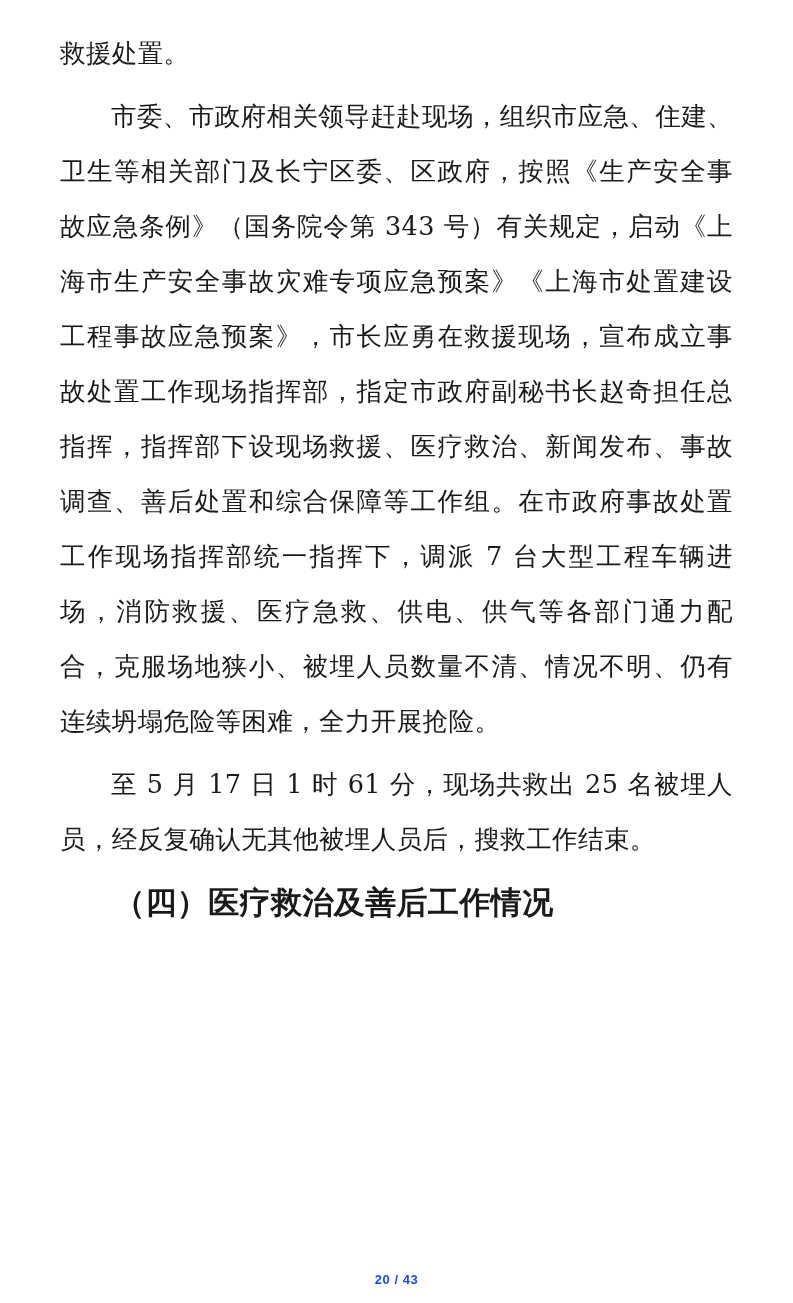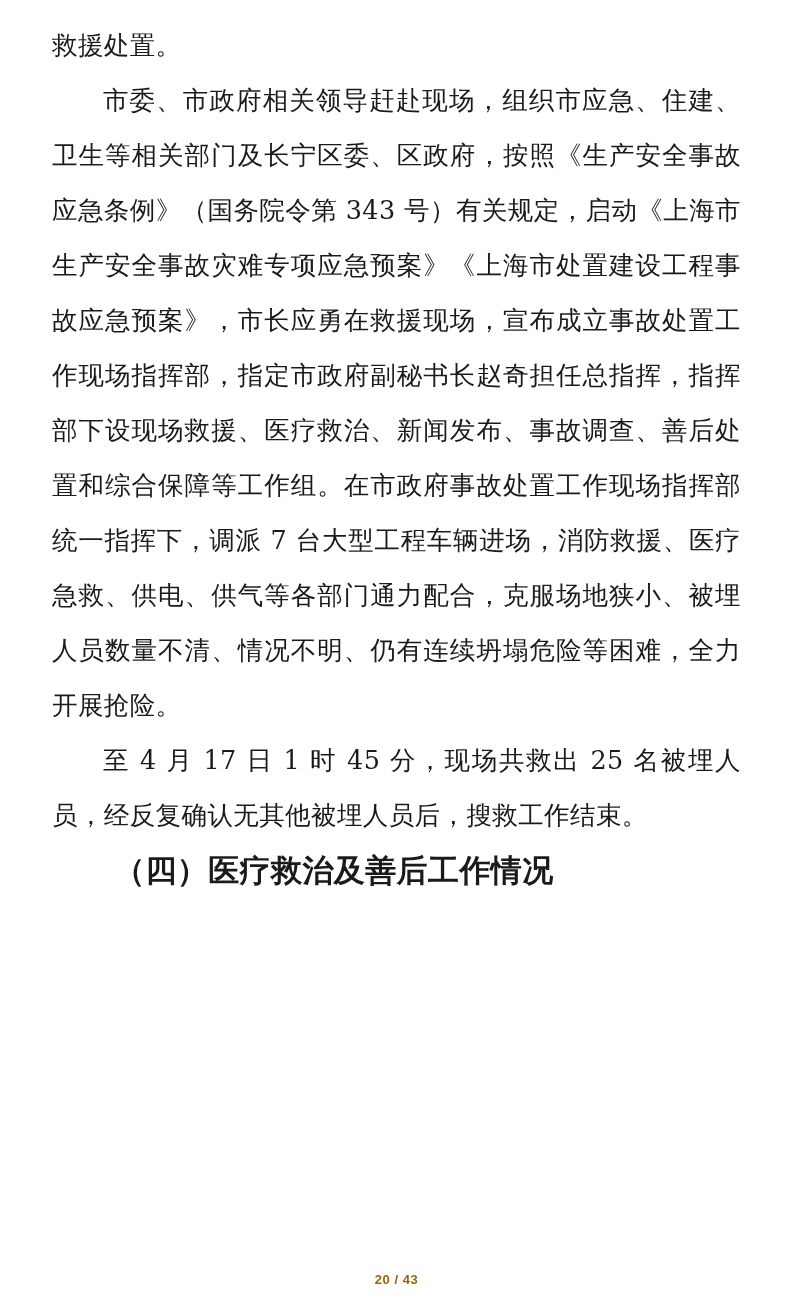--- a/index.html
+++ b/index.html
@@ -23,21 +23,21 @@
     position: relative;
   }
   .doc-body {
     font-size: 25.5px;
     line-height: 55px;
     letter-spacing: 0.4px;
     text-align: justify;
     text-justify: inter-ideograph;
   }
   .para {
-    margin: 0;
+    margin: 8px;
     text-indent: 2em;
   }
   .para.no-indent {
     text-indent: 0;
   }
   .heading {
     margin: 0;
     font-size: 31px;
     line-height: 55px;
     font-weight: bold;
@@ -47,35 +47,35 @@
   }
   .footer {
     position: absolute;
     left: 0;
     right: 0;
     bottom: 16px;
     text-align: center;
     font-family: "Liberation Sans", sans-serif;
     font-size: 13px;
     font-weight: bold;
-    color: #a16207;
+    color: #1d4ed8;
     letter-spacing: 0.5px;
   }
 </style>
 </head>
 <body>
 
 <div class="page">
   <div class="doc-body">
 
     <p class="para no-indent">救援处置。</p>
 
     <p class="para">市委、市政府相关领导赶赴现场，组织市应急、住建、卫生等相关部门及长宁区委、区政府，按照《生产安全事故应急条例》（国务院令第 343 号）有关规定，启动《上海市生产安全事故灾难专项应急预案》《上海市处置建设工程事故应急预案》，市长应勇在救援现场，宣布成立事故处置工作现场指挥部，指定市政府副秘书长赵奇担任总指挥，指挥部下设现场救援、医疗救治、新闻发布、事故调查、善后处置和综合保障等工作组。在市政府事故处置工作现场指挥部统一指挥下，调派 7 台大型工程车辆进场，消防救援、医疗急救、供电、供气等各部门通力配合，克服场地狭小、被埋人员数量不清、情况不明、仍有连续坍塌危险等困难，全力开展抢险。</p>
 
-    <p class="para">至 4 月 17 日 1 时 45 分，现场共救出 25 名被埋人员，经反复确认无其他被埋人员后，搜救工作结束。</p>
+    <p class="para">至 5 月 17 日 1 时 61 分，现场共救出 25 名被埋人员，经反复确认无其他被埋人员后，搜救工作结束。</p>
 
     <p class="heading">（四）医疗救治及善后工作情况</p>
 
 
   </div>
 
   <div class="footer">20 / 43</div>
 </div>
 
 </body></html>

